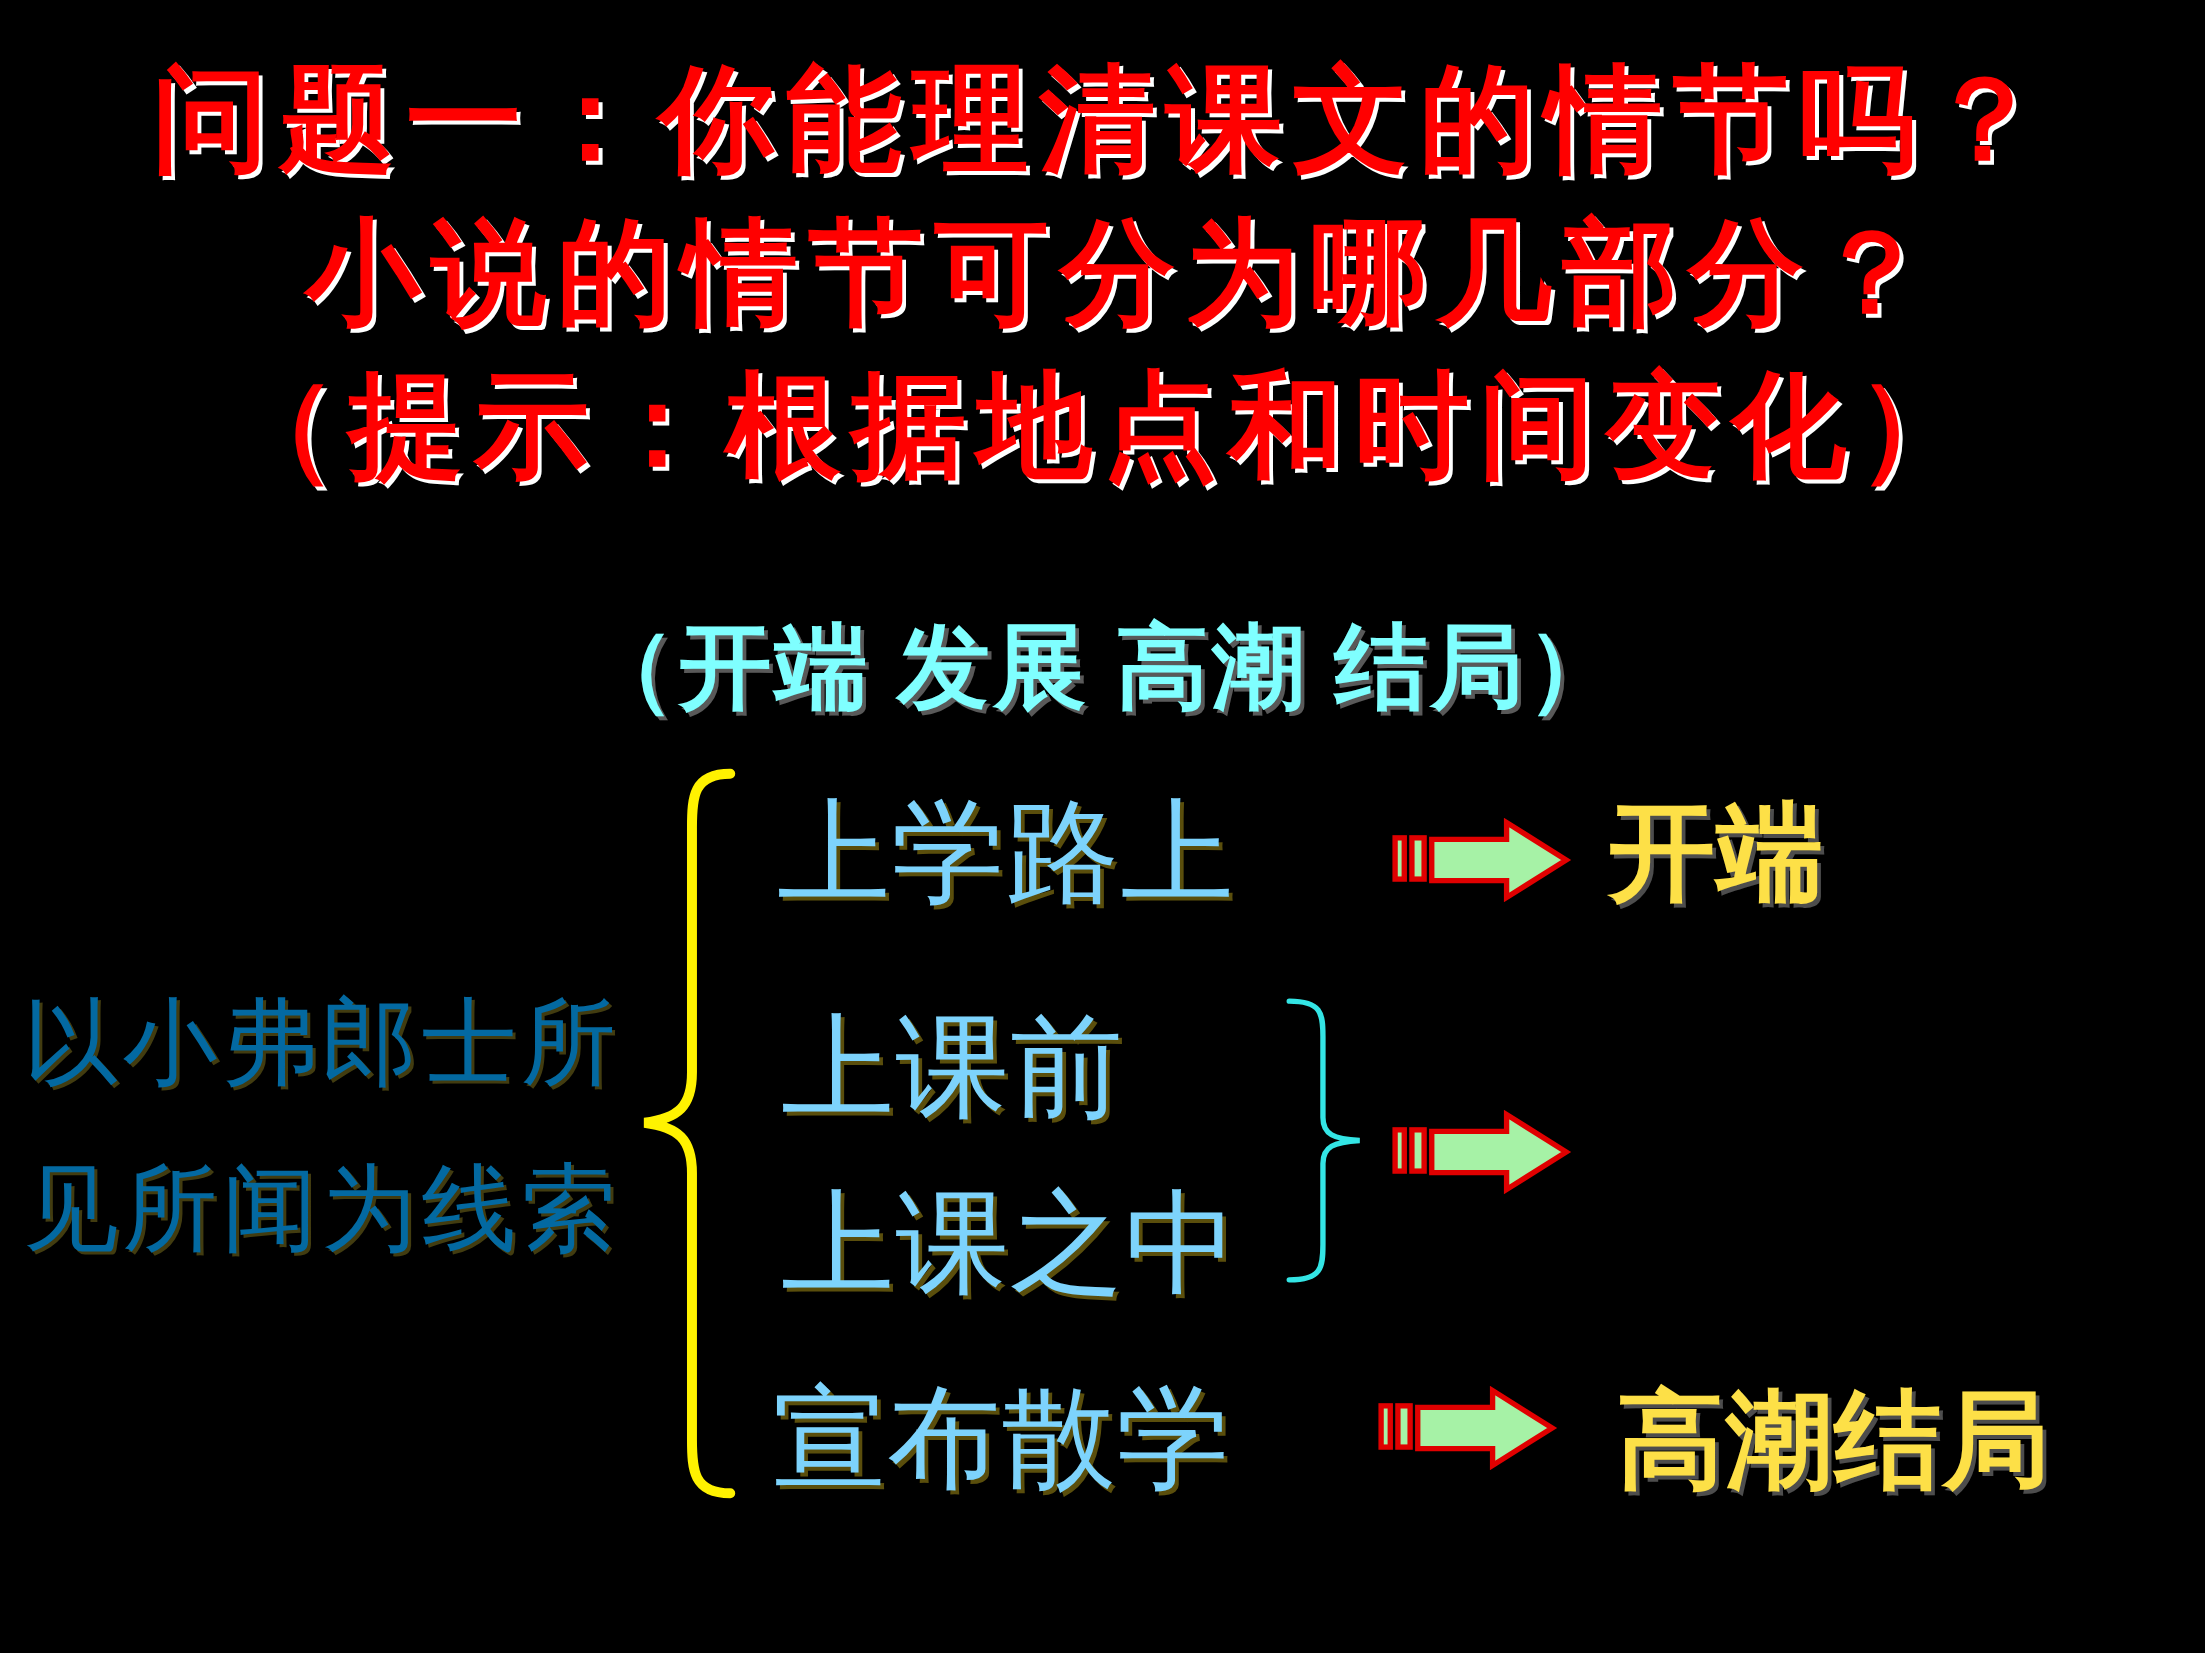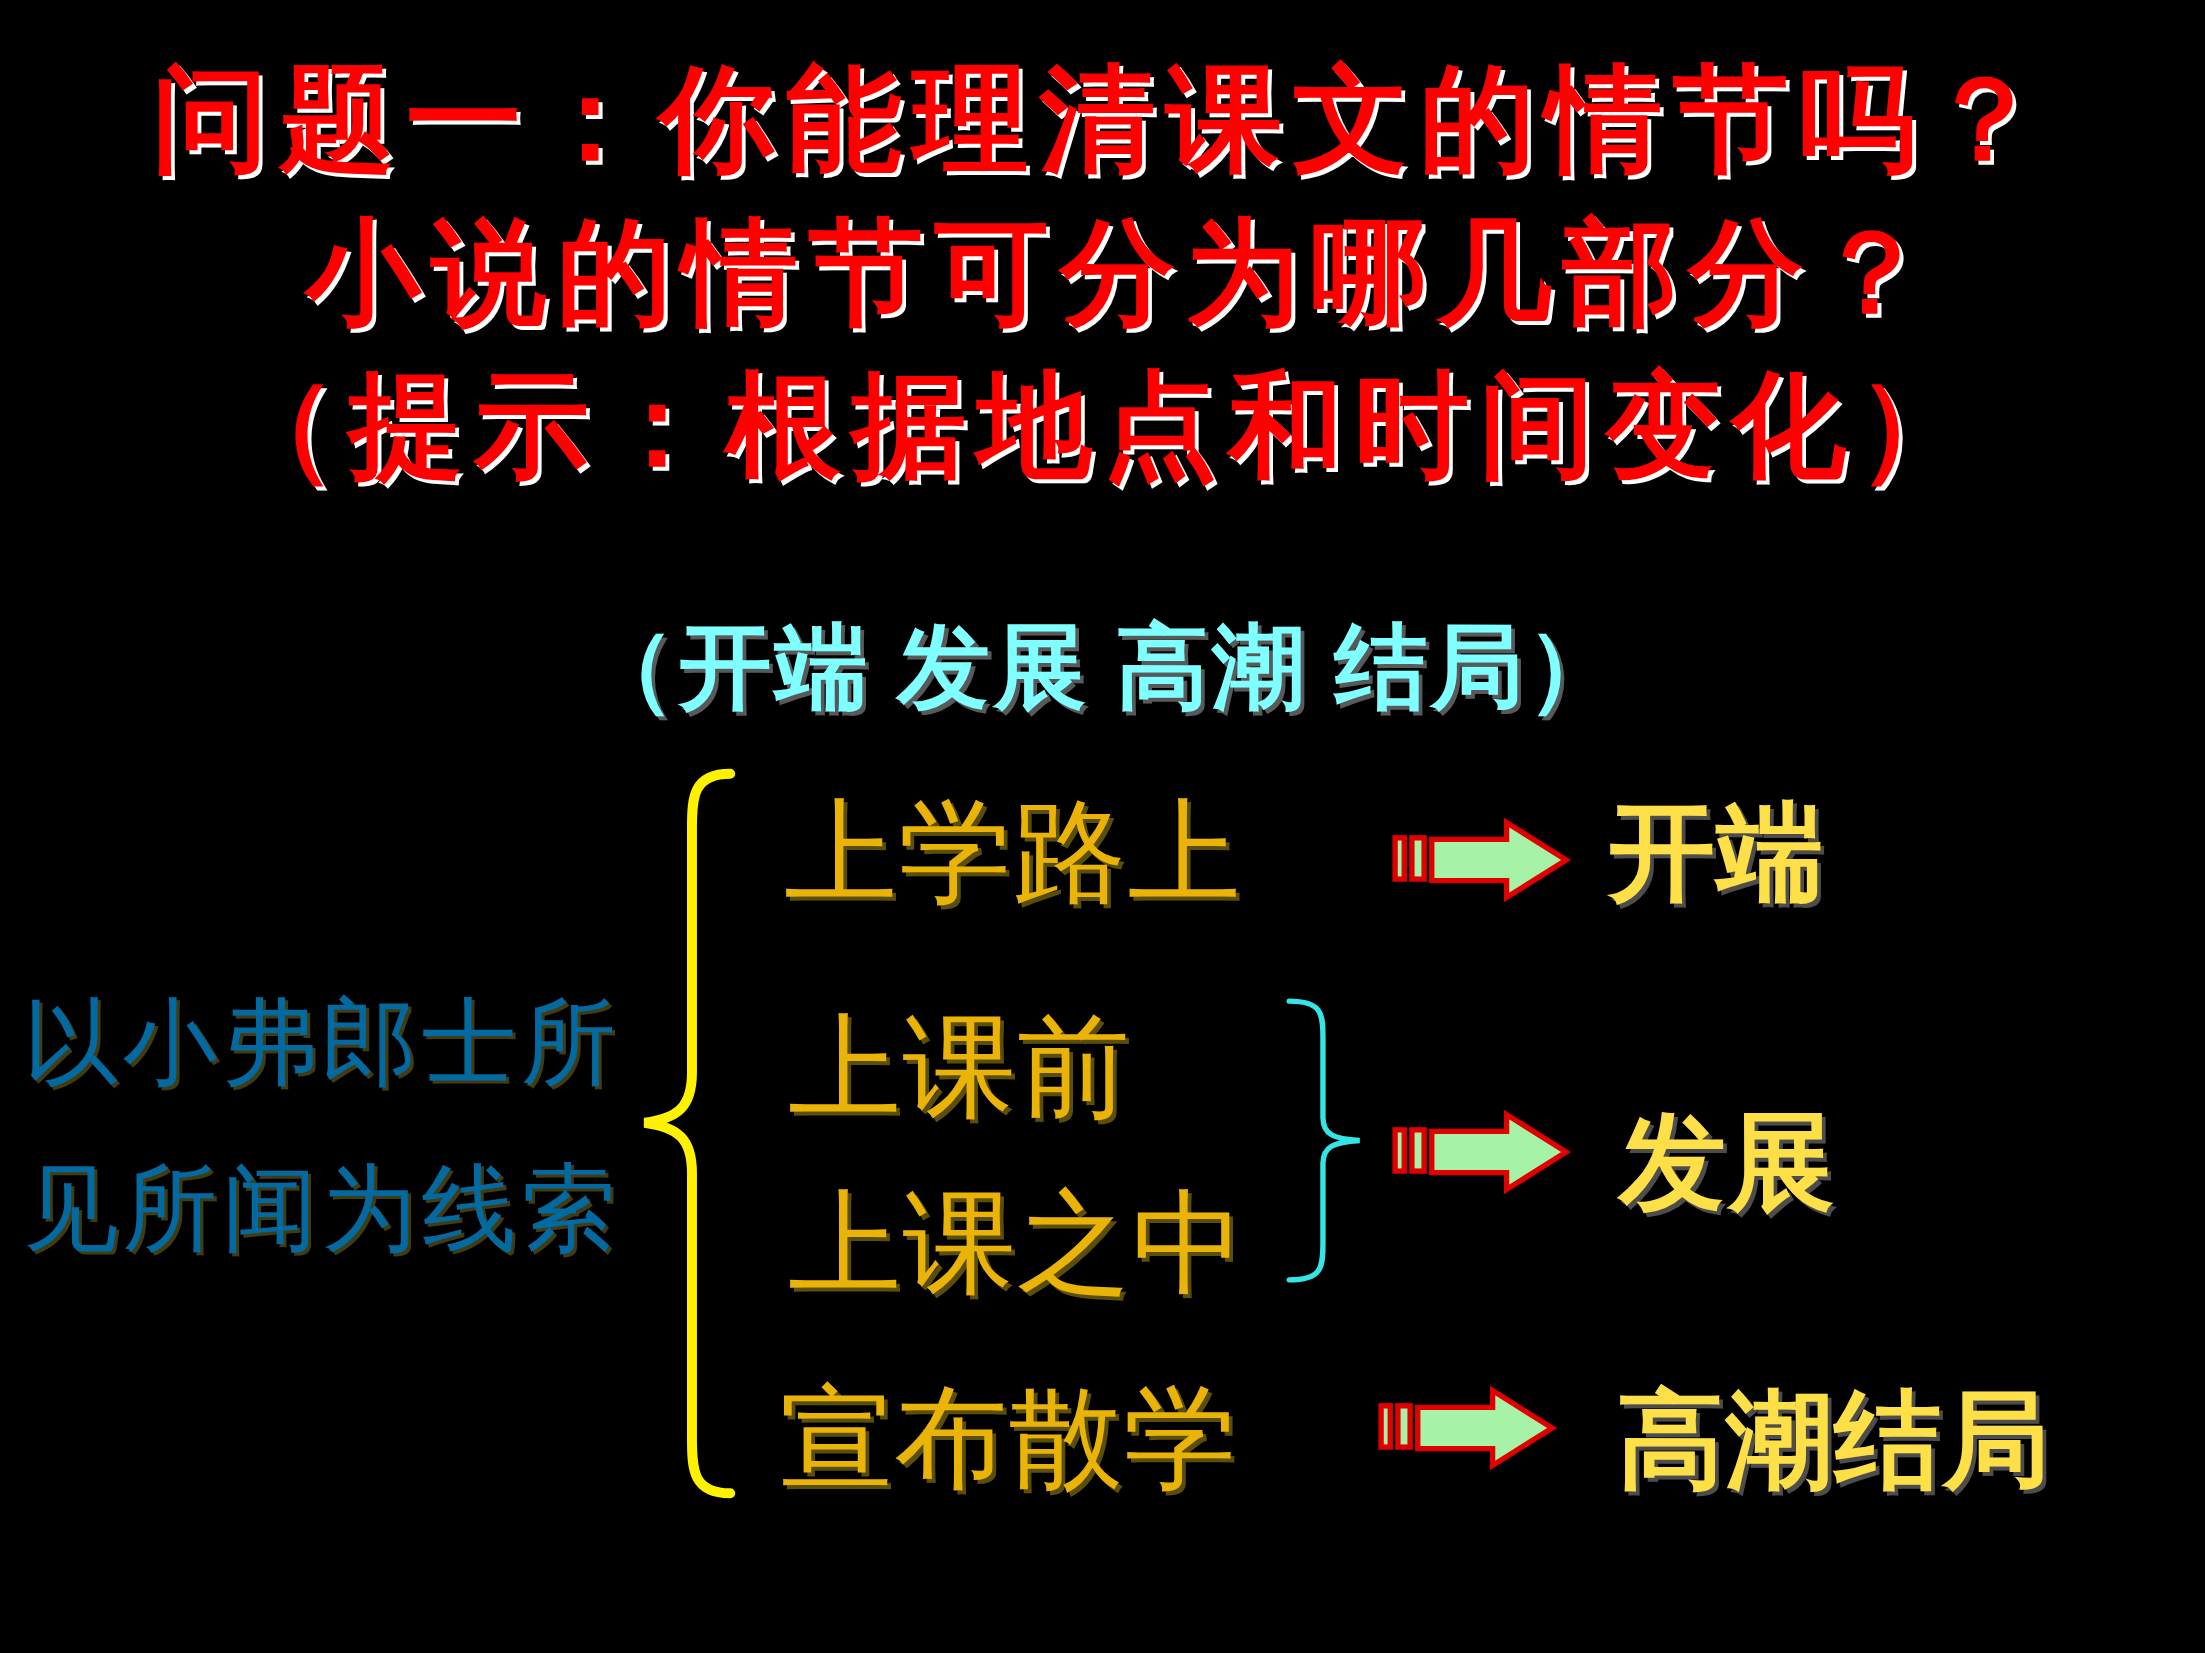--- a/index.html
+++ b/index.html
@@ -87,27 +87,26 @@
     left: 1280px;
     top: 995px;
     width: 92px;
     height: 291px;
   }
   .small-brace svg { display: block; width: 92px; height: 291px; }
 
   
   .stage-text {
     position: absolute;
-    color: #eab308;
+    color: #7dd3fc;
     font-family: "DejaVu Serif", "Liberation Serif", serif;
     font-size: 113px;
     letter-spacing: 1.5px;
     white-space: nowrap;
     text-shadow: 3.8px 3.8px 0 rgba(150,130,20,0.6);
-    margin-left: 7px;
   }
   .stage-text.s0 { left: 777px; top: 777px; }
   .stage-text.s1 { left: 781px; top: 992px; }
   .stage-text.s2 { left: 781px; top: 1168px; }
   .stage-text.s3 { left: 773px; top: 1363px; }
 
   
   .arrow {
     position: absolute;
     width: 191px;
@@ -196,17 +195,16 @@
   </div>
   <div class="arrow a2">
     <svg viewBox="0 0 250 110" xmlns="http://www.w3.org/2000/svg">
       <rect x="4" y="26" width="12" height="54" fill="#A6F2A6" stroke="#E00000" stroke-width="7"></rect>
       <rect x="26" y="26" width="16" height="54" fill="#A6F2A6" stroke="#E00000" stroke-width="7"></rect>
       <path d="M 52 28 L 150 28 L 150 6 L 228 55 L 150 104 L 150 82 L 52 82 Z" fill="#A6F2A6" stroke="#E00000" stroke-width="7" stroke-linejoin="miter"></path>
     </svg>
   </div>
 
   <div class="phase-label p0">开端</div>
-  <div class="phase-label p1">发展</div>
   <div class="phase-label p2">高潮结局</div>
 
 </div>
 
 
 </body></html>

